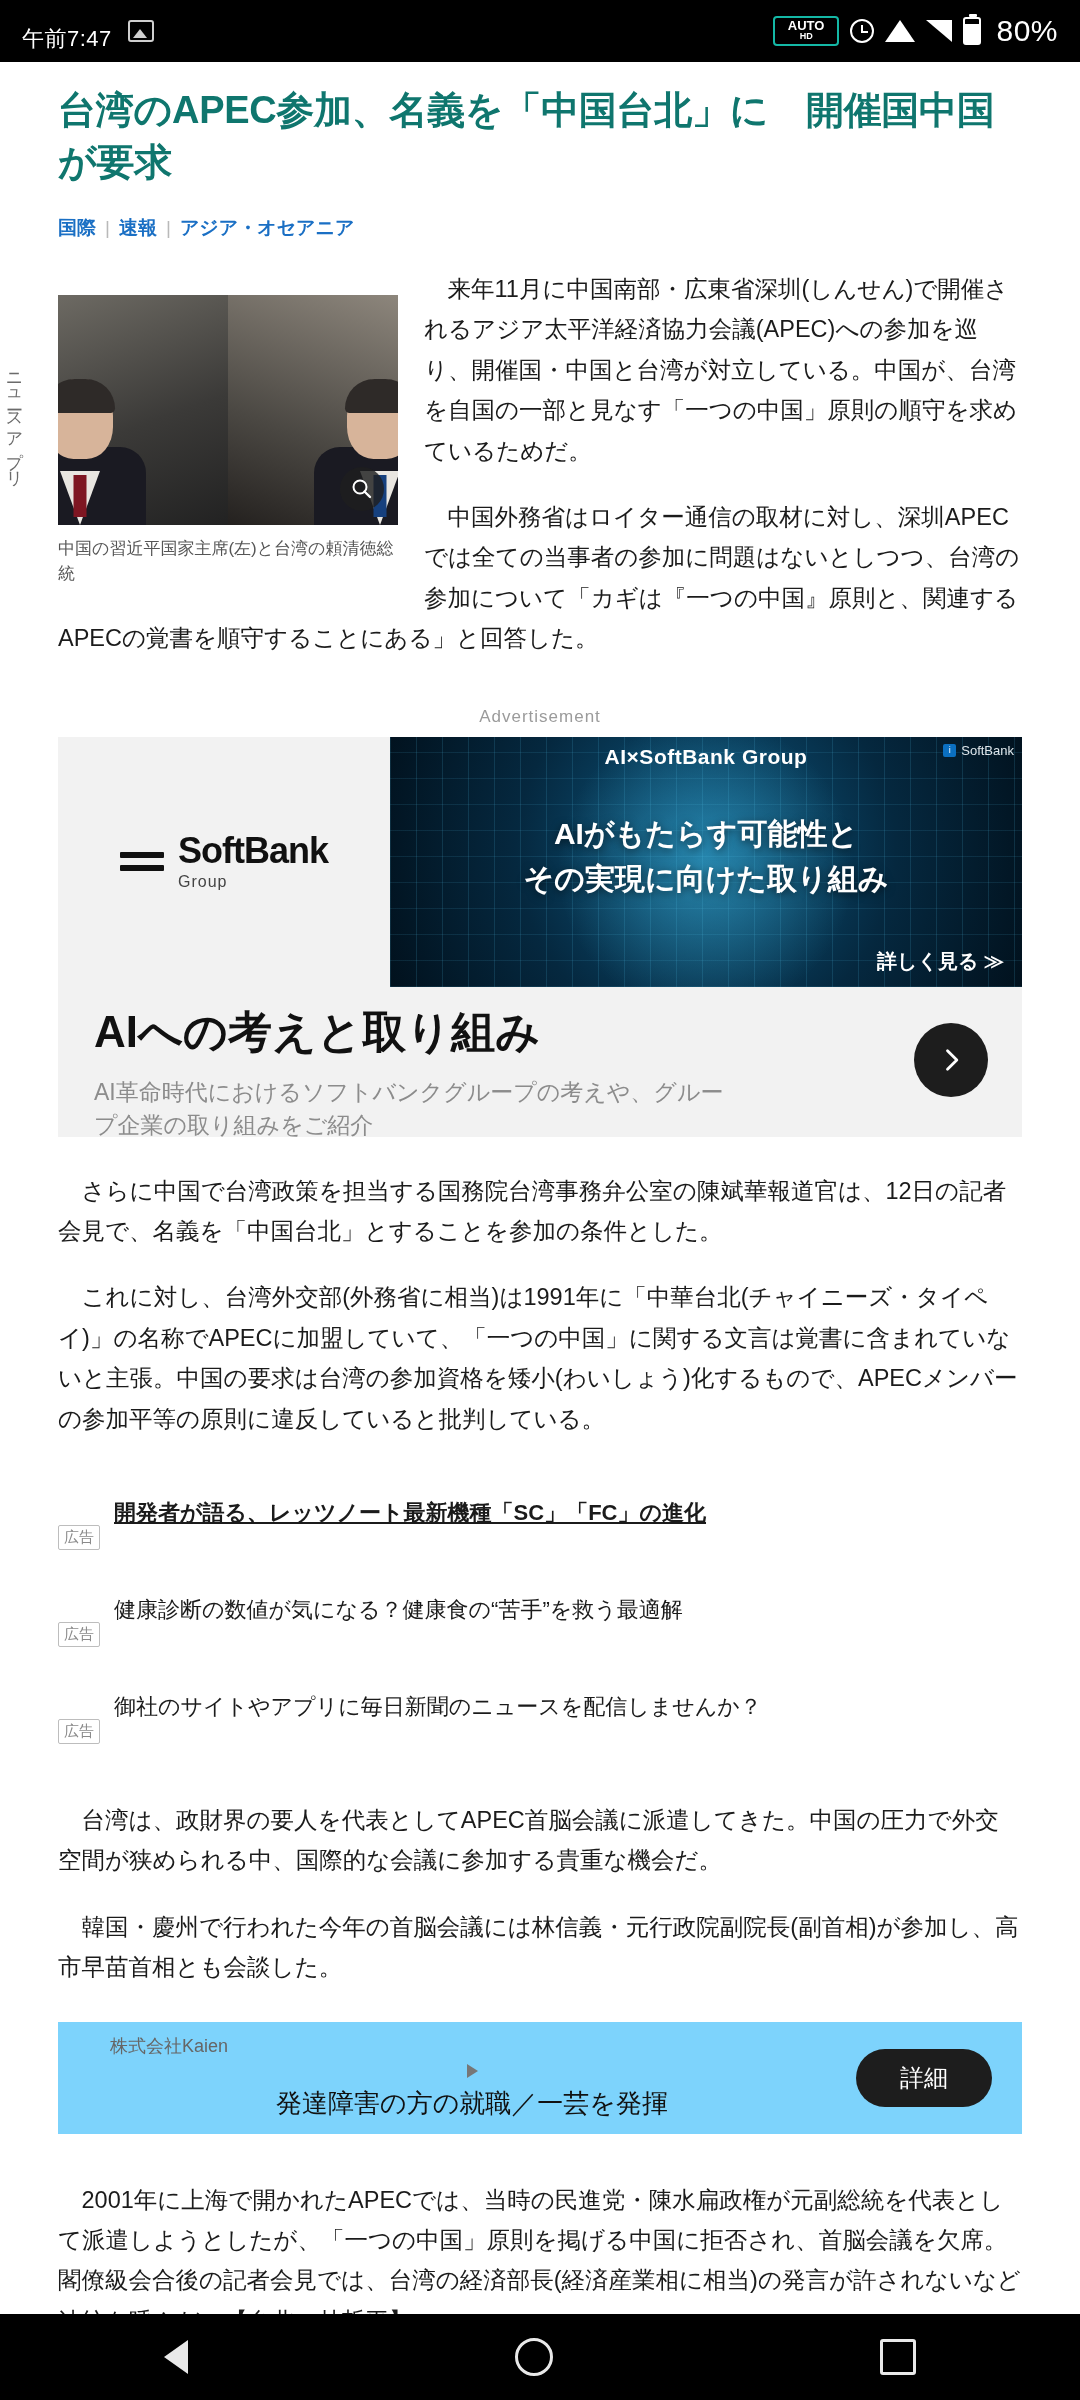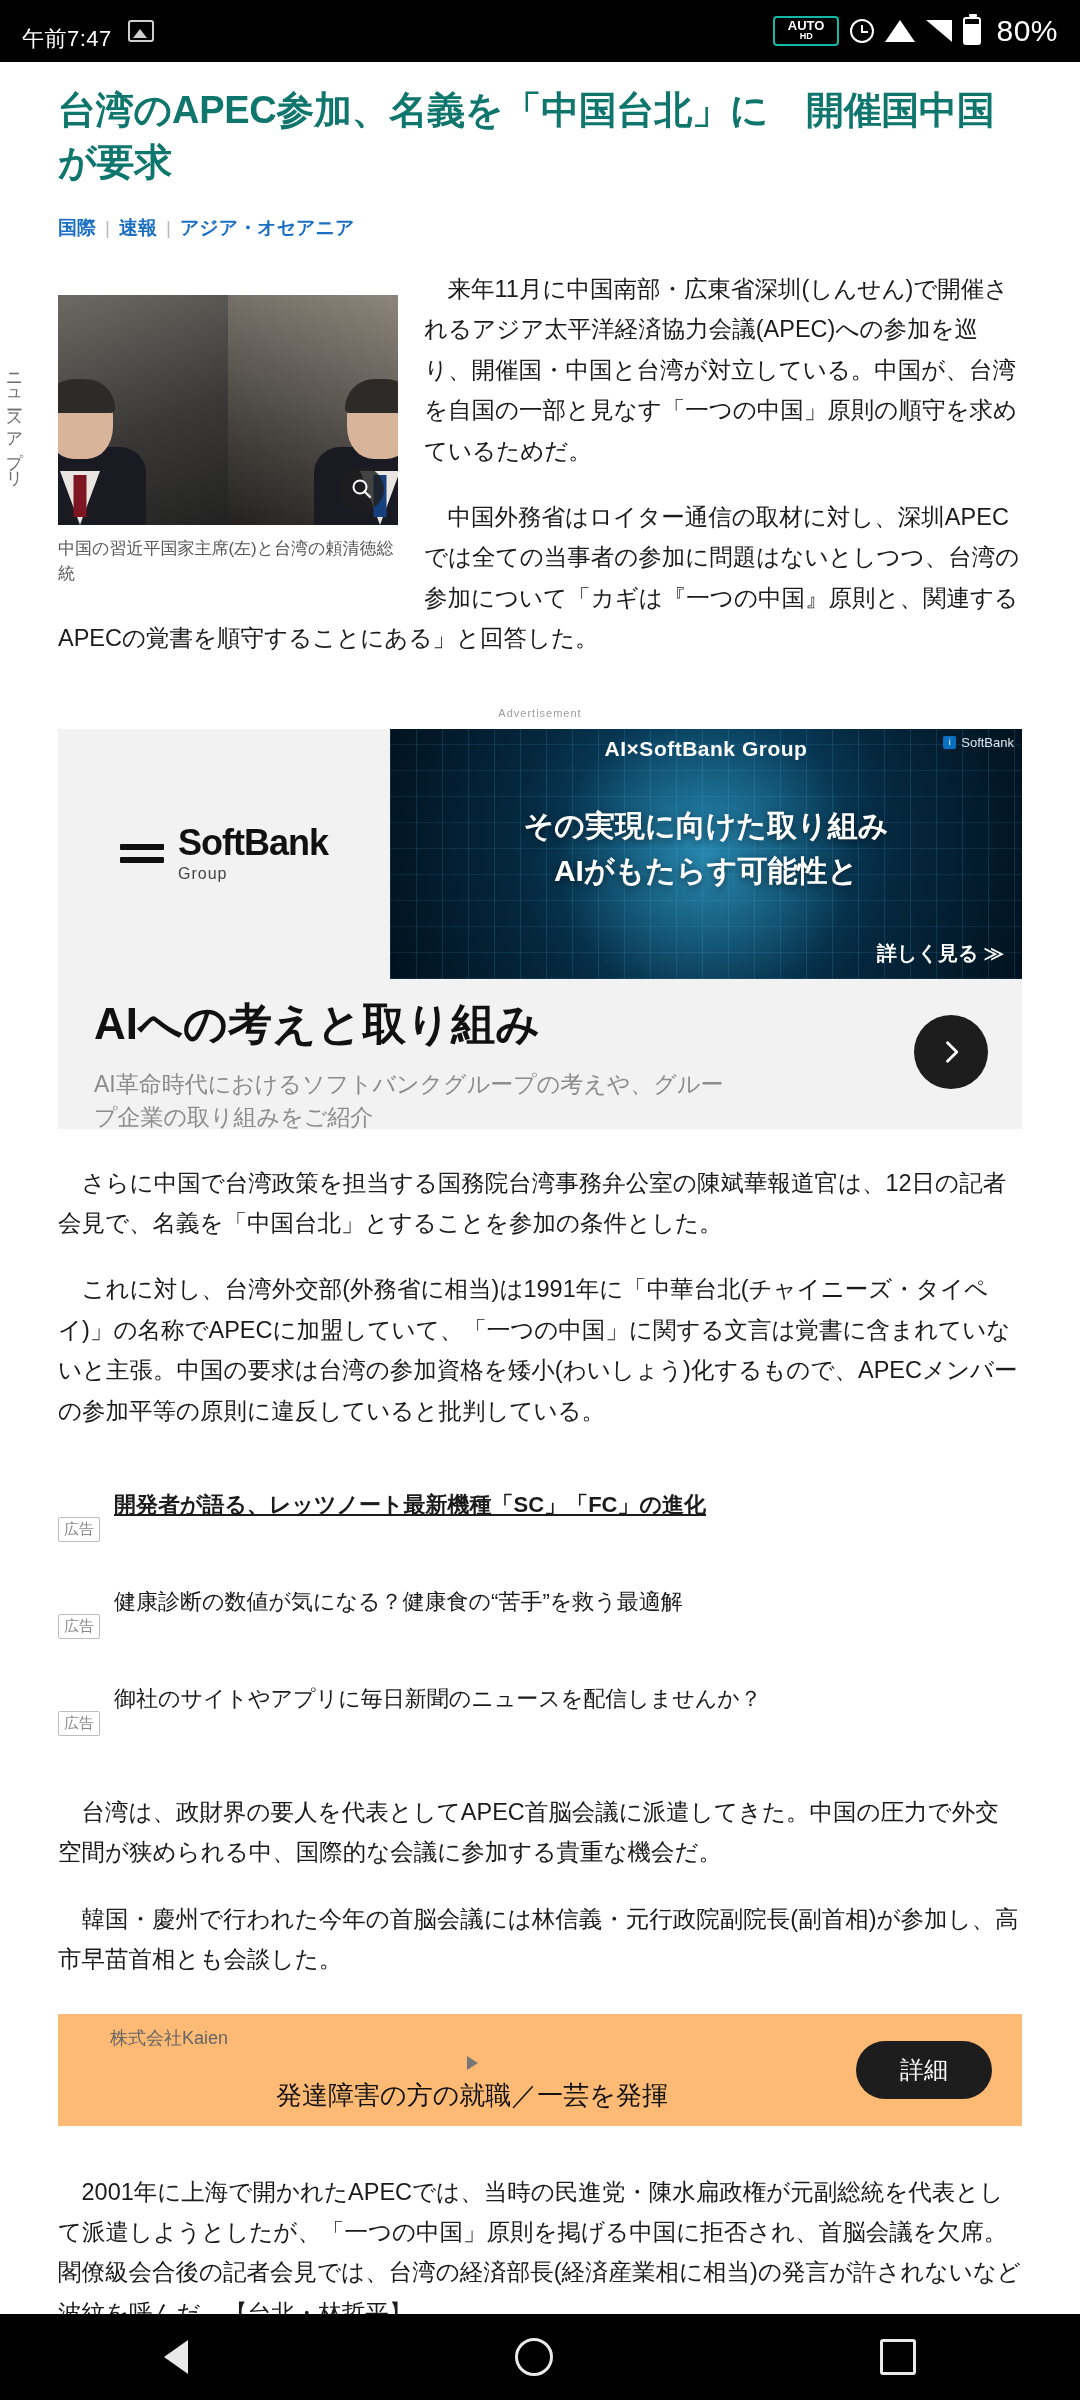--- a/index.html
+++ b/index.html
@@ -264,21 +264,21 @@
     text-indent: 1em;
   }
   p.body-text.first { margin-top: 28px; }
 
   .clearfix::after { content: ""; display: block; clear: both; }
 
   
   .ad-label {
     text-align: center;
     color: #9b9b9b;
-    font-size: 11px;
+    font-size: 17px;
     letter-spacing: 1px;
     margin: 22px 0 10px 0;
   }
   .ad-card {
     margin: 0 58px;
     background: #f2f2f2;
     position: relative;
     height: 400px;
     box-sizing: border-box;
   }
@@ -443,21 +443,21 @@
     color: #1b1b1b;
   }
   .promo-row.first .promo-text {
     text-decoration: underline;
     font-weight: bold;
   }
 
   
   .adbar {
     margin: 34px 58px 0 58px;
-    background: #fdba74;
+    background: #7dd3fc;
     height: 112px;
     display: flex;
     align-items: center;
     padding: 0 30px;
     box-sizing: border-box;
     position: relative;
   }
   .adbar .adbar-left { flex: 1; }
   .adbar .adbar-company {
     font-size: 18px;
@@ -616,22 +616,22 @@
         </div>
         <div class="ad-visual">
           <div class="grid"></div>
           <div class="glow"></div>
           <div class="ad-visual-head">AI×SoftBank Group</div>
           <div class="ad-corner">
             <span class="adchoice">i</span>
             <span>SoftBank</span>
           </div>
           <div class="ad-visual-lines">
+            <div>AIがもたらす可能性と</div>
             <div>その実現に向けた取り組み</div>
-            <div>AIがもたらす可能性と</div>
           </div>
           <div class="ad-cta-small">詳しく見る ≫</div>
         </div>
       </div>
       <div class="ad-bottom">
         <div class="ad-title">AIへの考えと取り組み</div>
         <div class="ad-desc">AI革命時代におけるソフトバンクグループの考えや、グループ企業の取り組みをご紹介</div>
         <div class="ad-arrow">
           <svg width="28" height="28" viewBox="0 0 24 24">
             <polyline points="9,4 17,12 9,20" fill="none" stroke="#ffffff" stroke-width="2.4" stroke-linecap="round" stroke-linejoin="round"></polyline>

